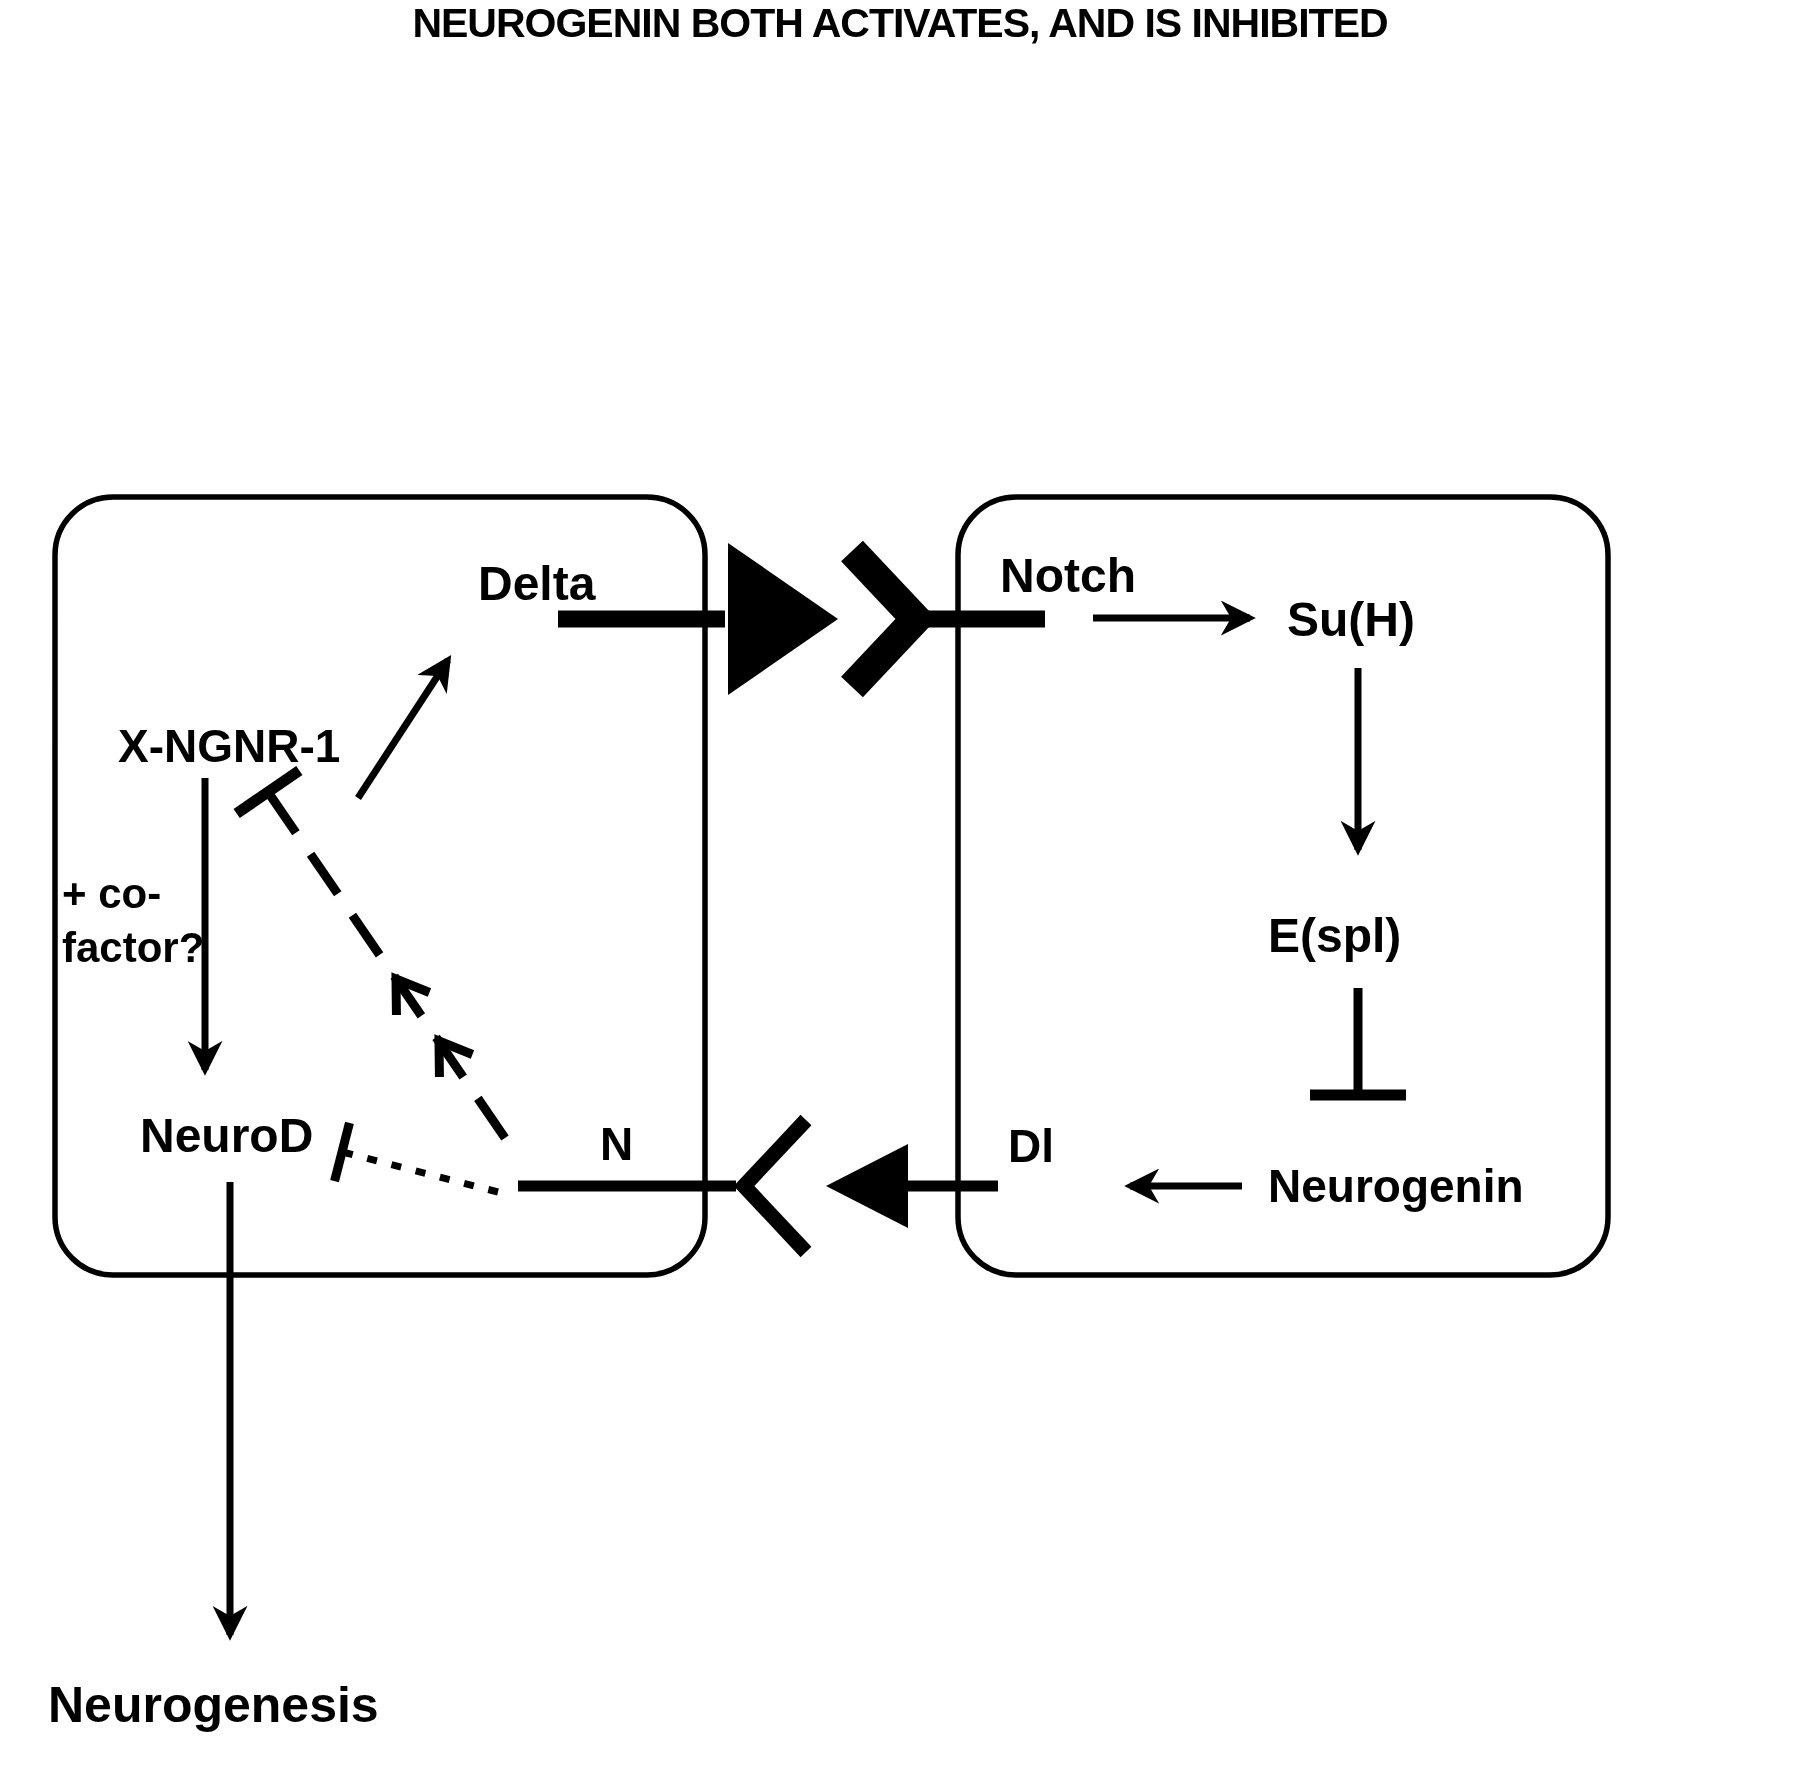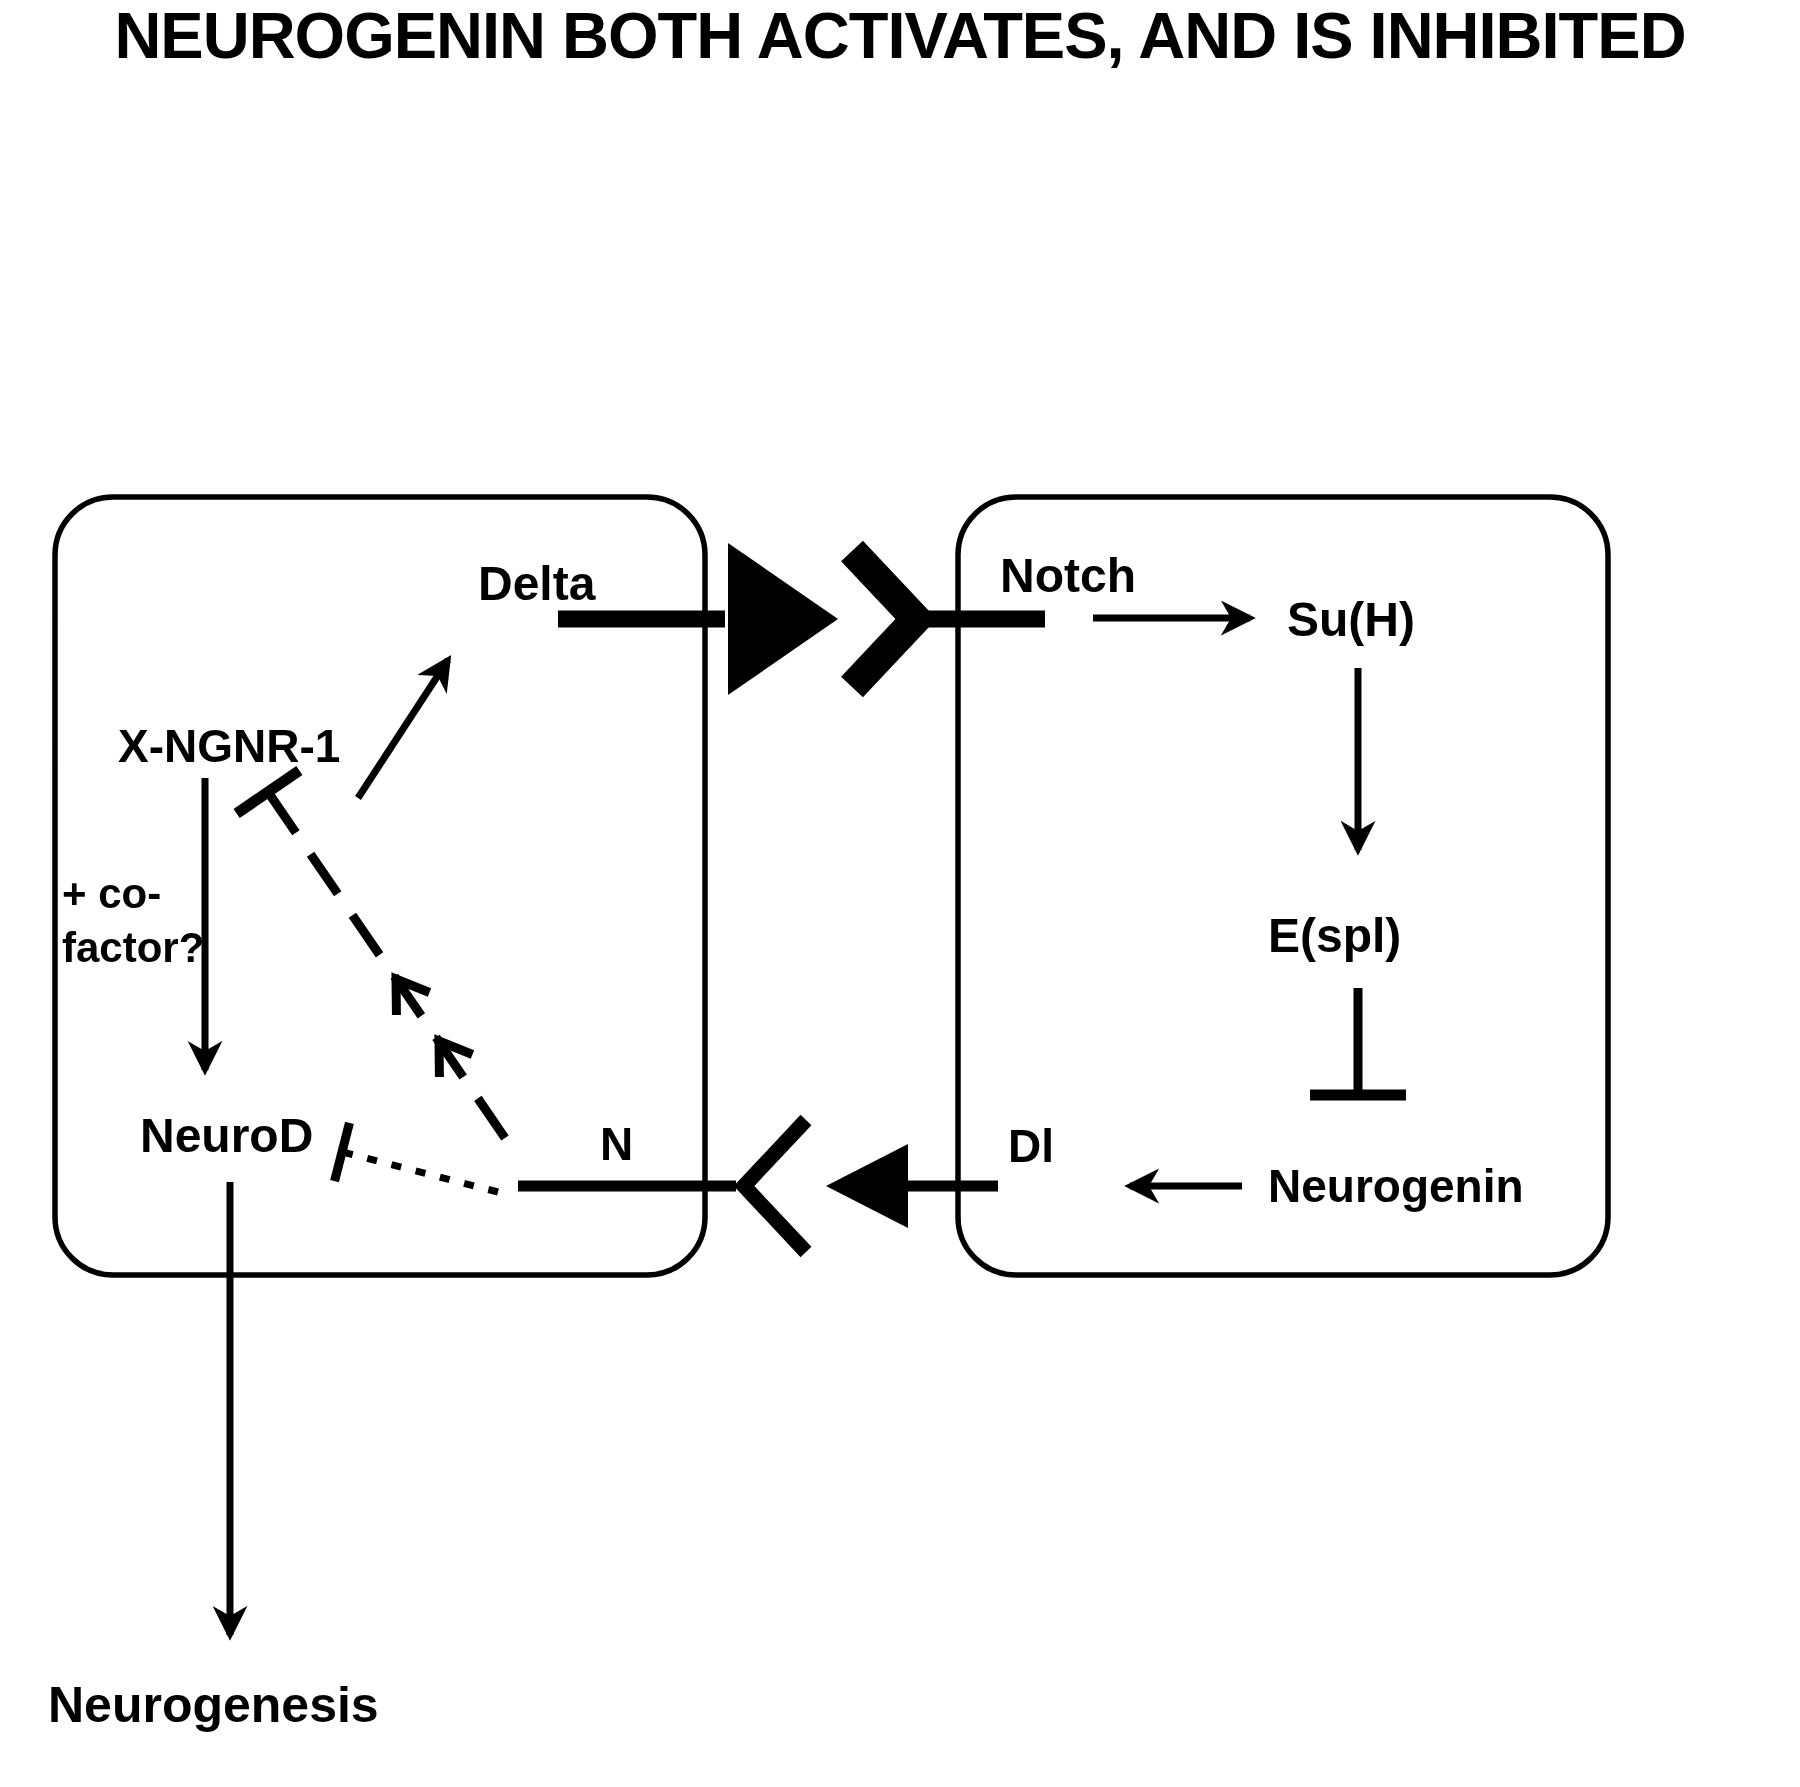--- a/index.html
+++ b/index.html
@@ -14,21 +14,21 @@
     overflow: hidden;
     font-family: "Liberation Sans", sans-serif;
   }
   .title {
     position: absolute;
     top: 2px;
     left: 0;
     width: 100%;
     text-align: center;
     font-weight: bold;
-    font-size: 65px;
+    font-size: 41px;
     line-height: 1.04;
     letter-spacing: -1px;
     color: #000;
   }
   svg.diagram {
     position: absolute;
     top: 0;
     left: 0;
   }
   svg .lbl {

